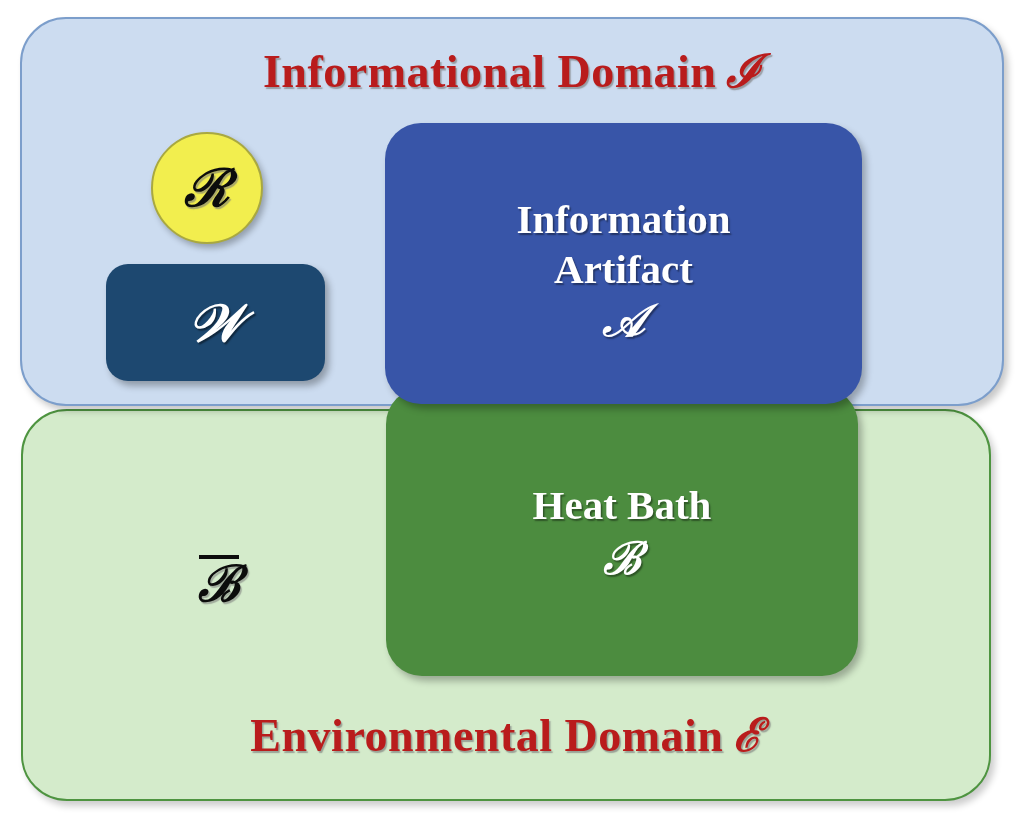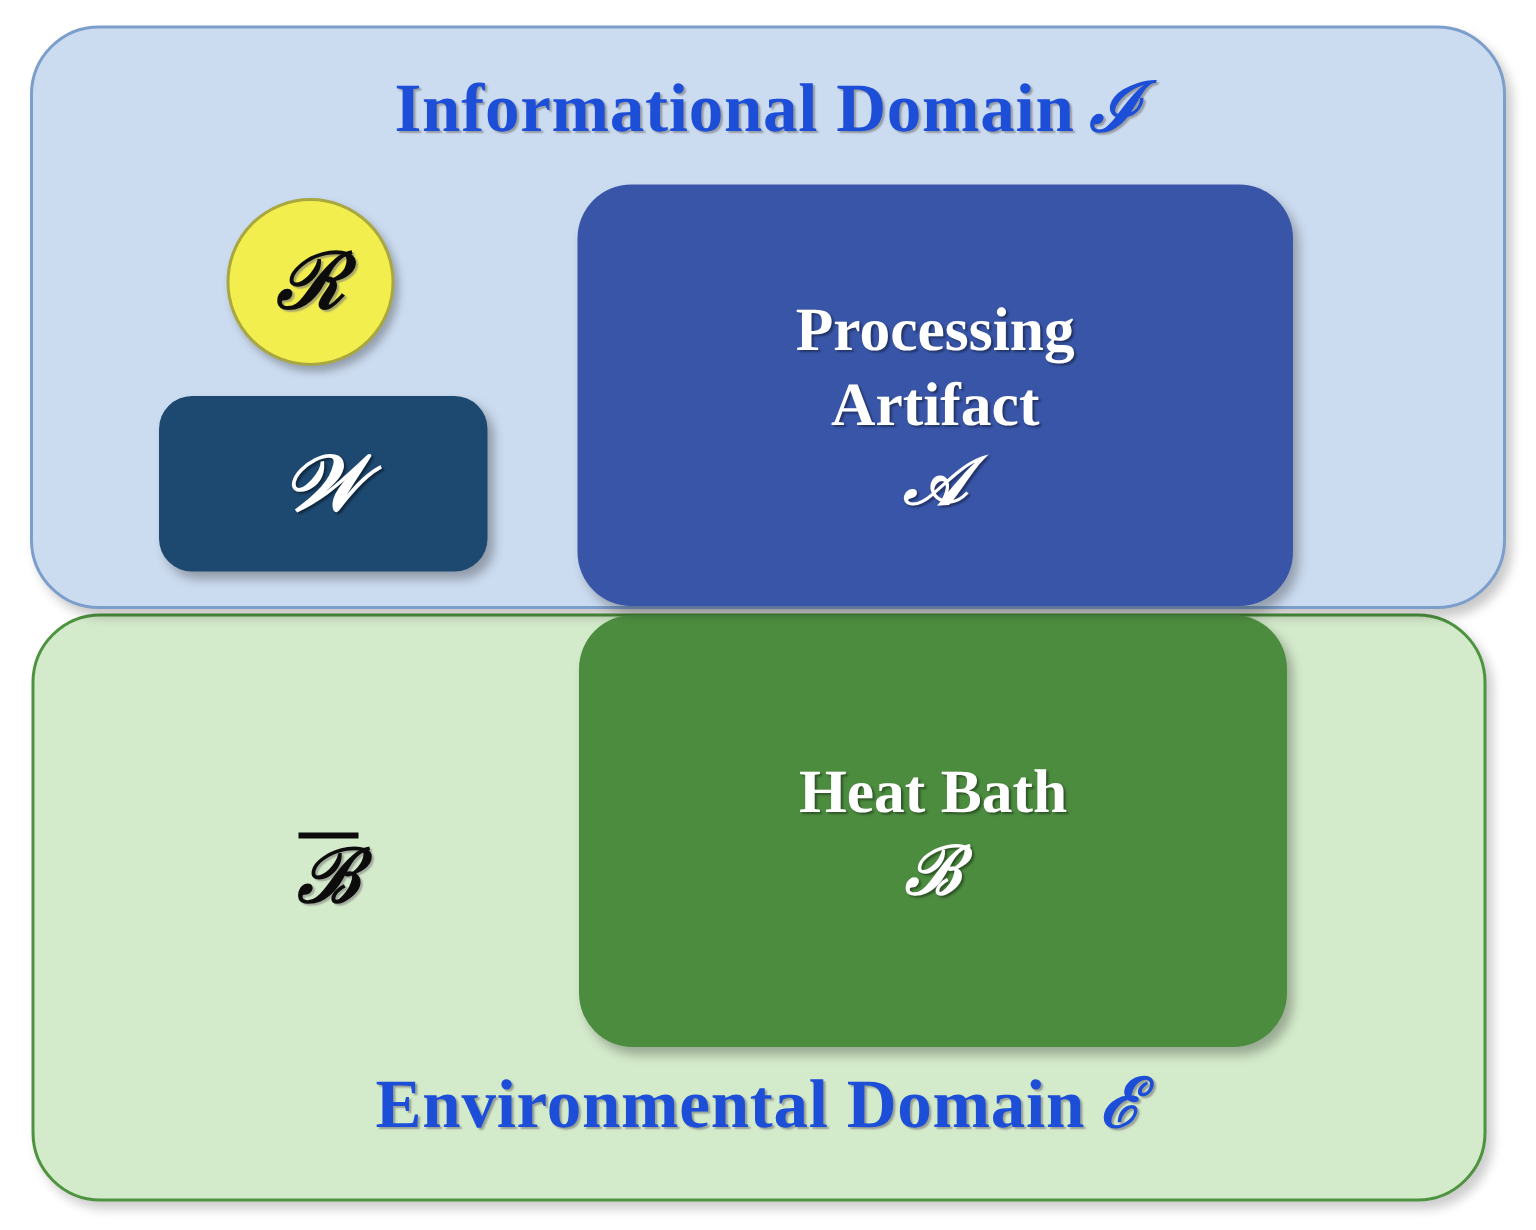--- a/index.html
+++ b/index.html
@@ -55,21 +55,21 @@
 
   
   .domain-title {
     position: absolute;
     width: 100%;
     text-align: center;
     font-family: "Liberation Serif", "DejaVu Serif", serif;
     font-weight: bold;
     font-size: 46px;
     line-height: 1;
-    color: #1d4ed8;
+    color: #b91c1c;
     letter-spacing: 0.5px;
     white-space: nowrap;
     text-shadow: 1.5px 1.5px 1.2px rgba(120,120,120,0.65);
   }
 
   #informational-domain-title {
     top: 29px;
     left: 0;
   }
 
@@ -166,21 +166,21 @@
     font-size: 45px;
     line-height: 1.1;
     color: #ffffff;
     margin-top: 2px;
     text-shadow: 1.5px 1.5px 1.5px rgba(0,0,0,0.40);
   }
 
   
   #heatbath-node {
     left: 386px;
-    top: 410px;
+    top: 388px;
     width: 472px;
     height: 288px;
     background: #4c8c3f;
     border-radius: 36px;
     box-shadow: 4px 5px 7px rgba(0,0,0,0.28);
     z-index: 2;
   }
   #heatbath-node .node-label {
     font-family: "Liberation Serif", "DejaVu Serif", serif;
     font-weight: bold;
@@ -260,18 +260,18 @@
 
   <div class="node" id="resource-node">
     <div class="glyph">ℛ</div>
   </div>
 
   <div class="node" id="work-node">
     <div class="glyph">𝒲</div>
   </div>
 
   <div class="node" id="artifact-node">
-    <div class="node-label">Processing</div>
+    <div class="node-label">Information</div>
     <div class="node-label">Artifact</div>
     <div class="glyph">𝒜</div>
   </div>
 
 </div>
 
 </body></html>

